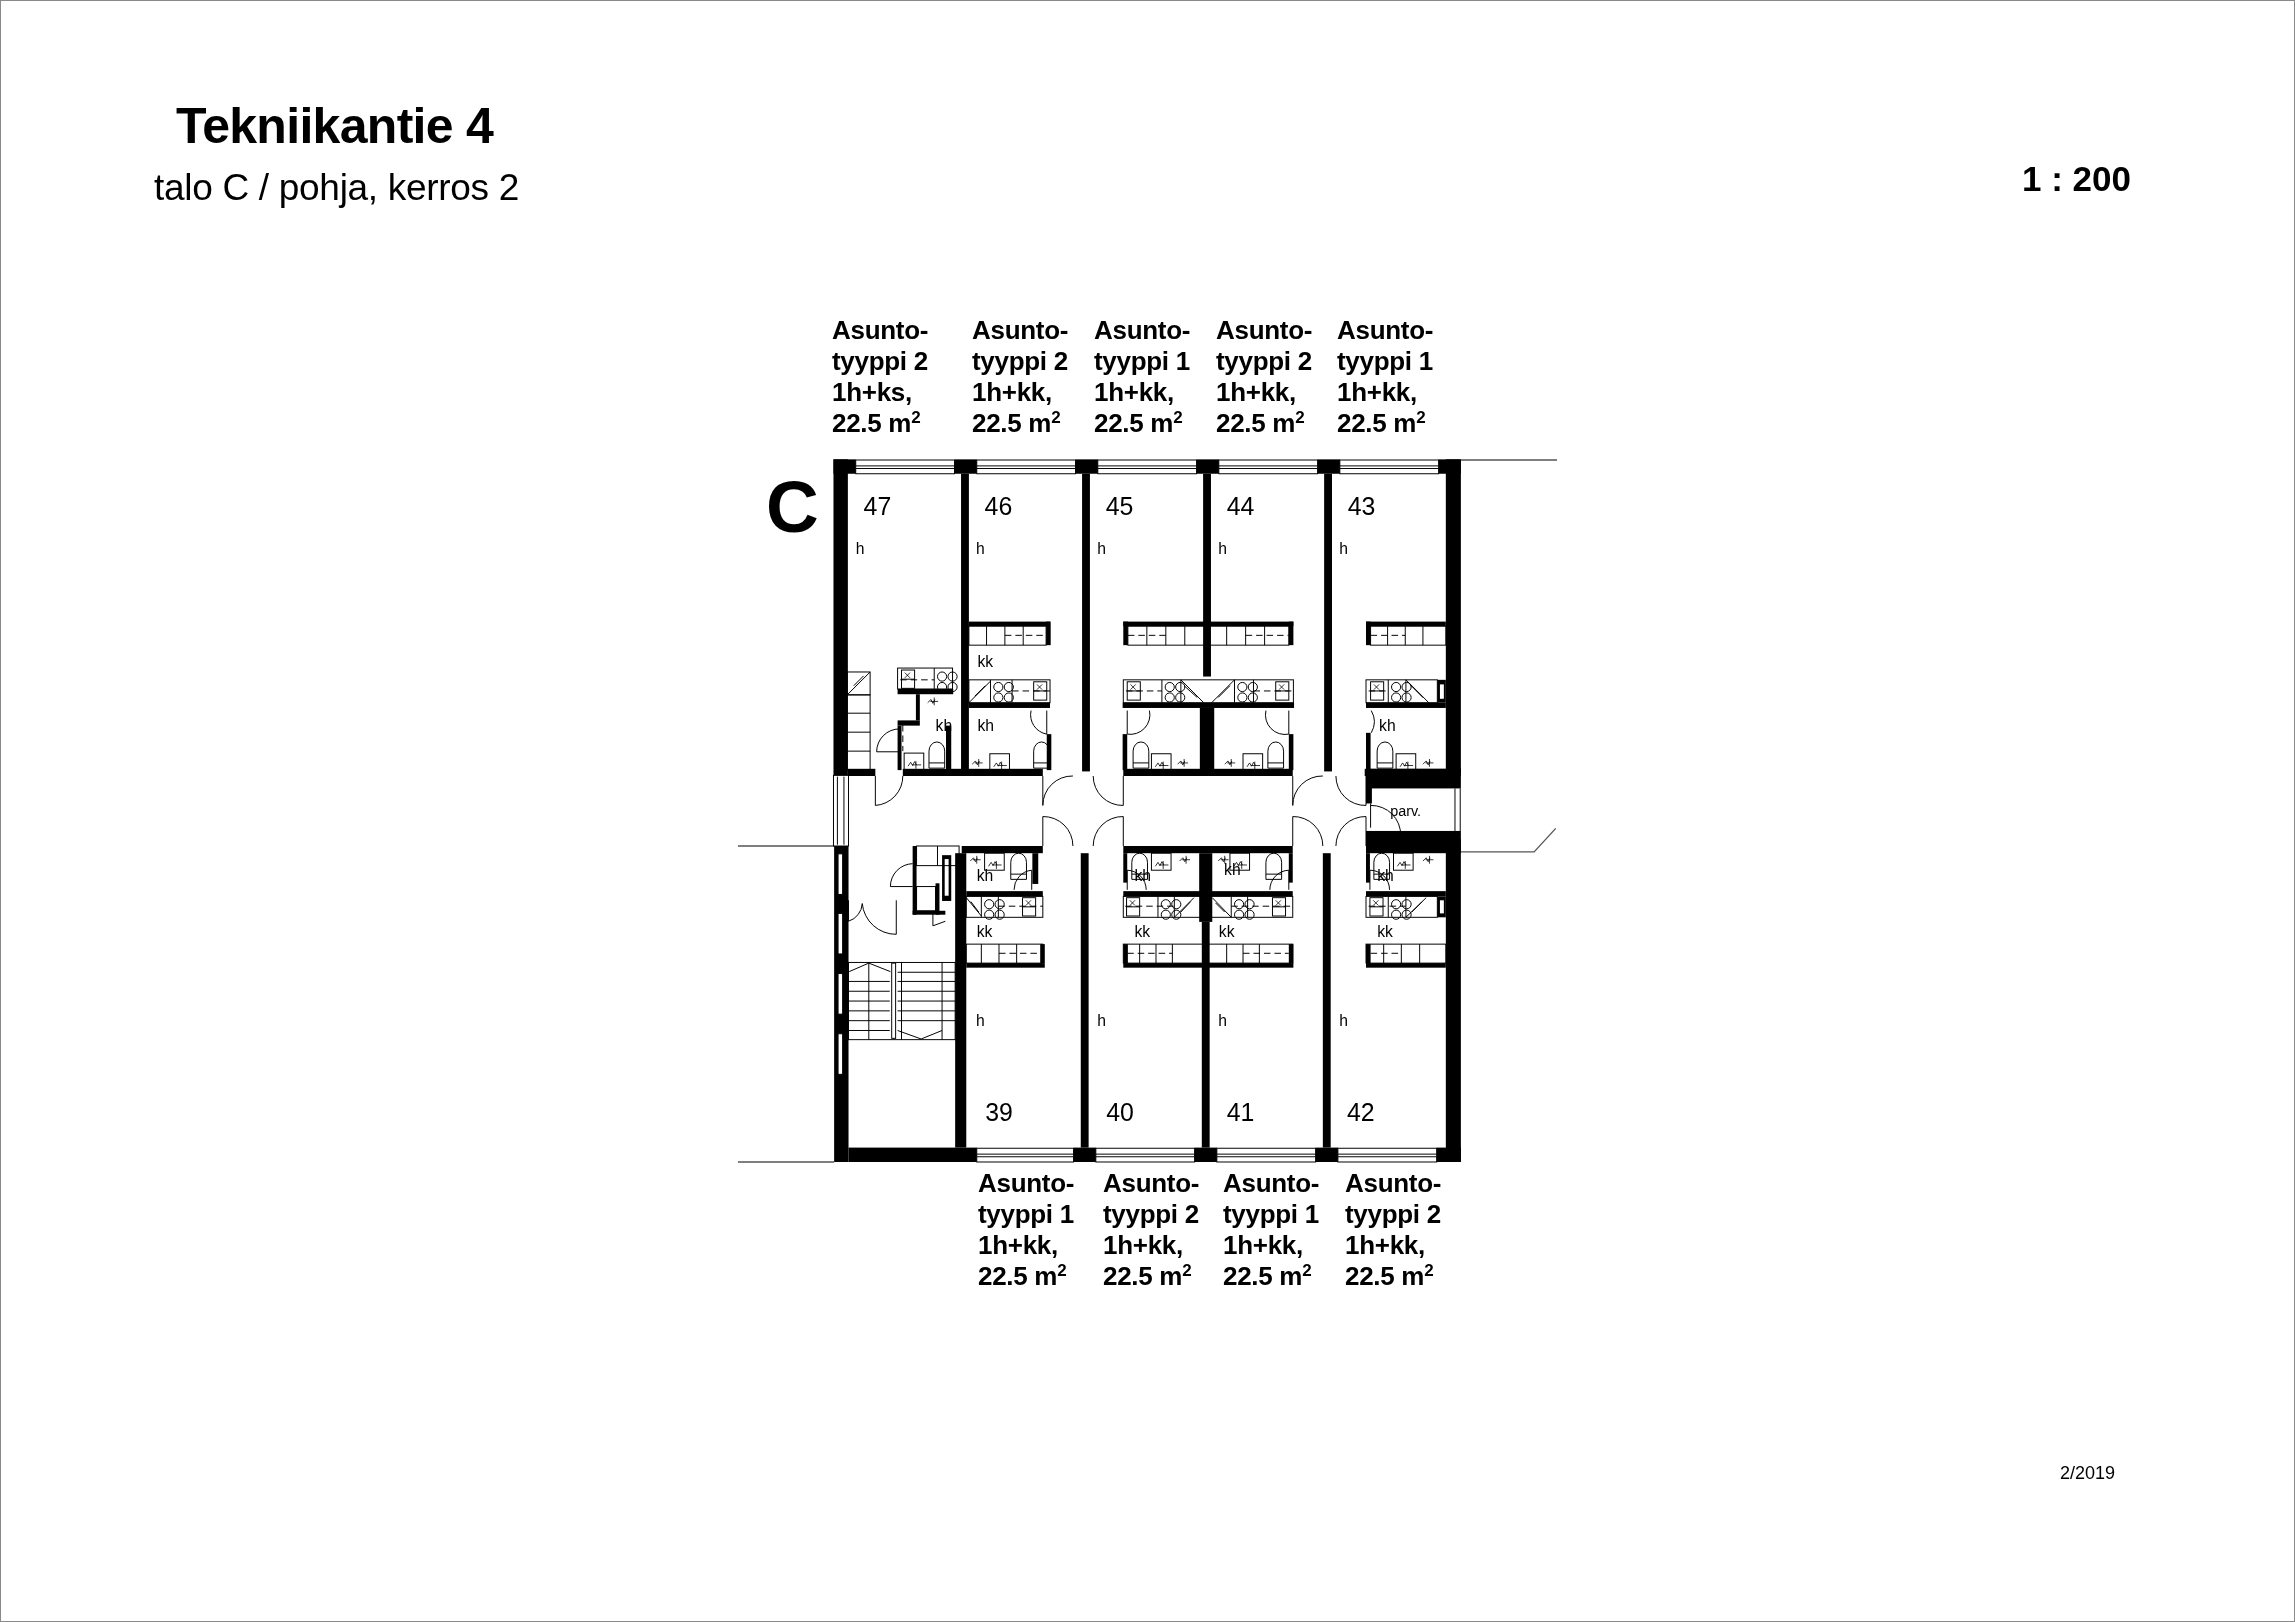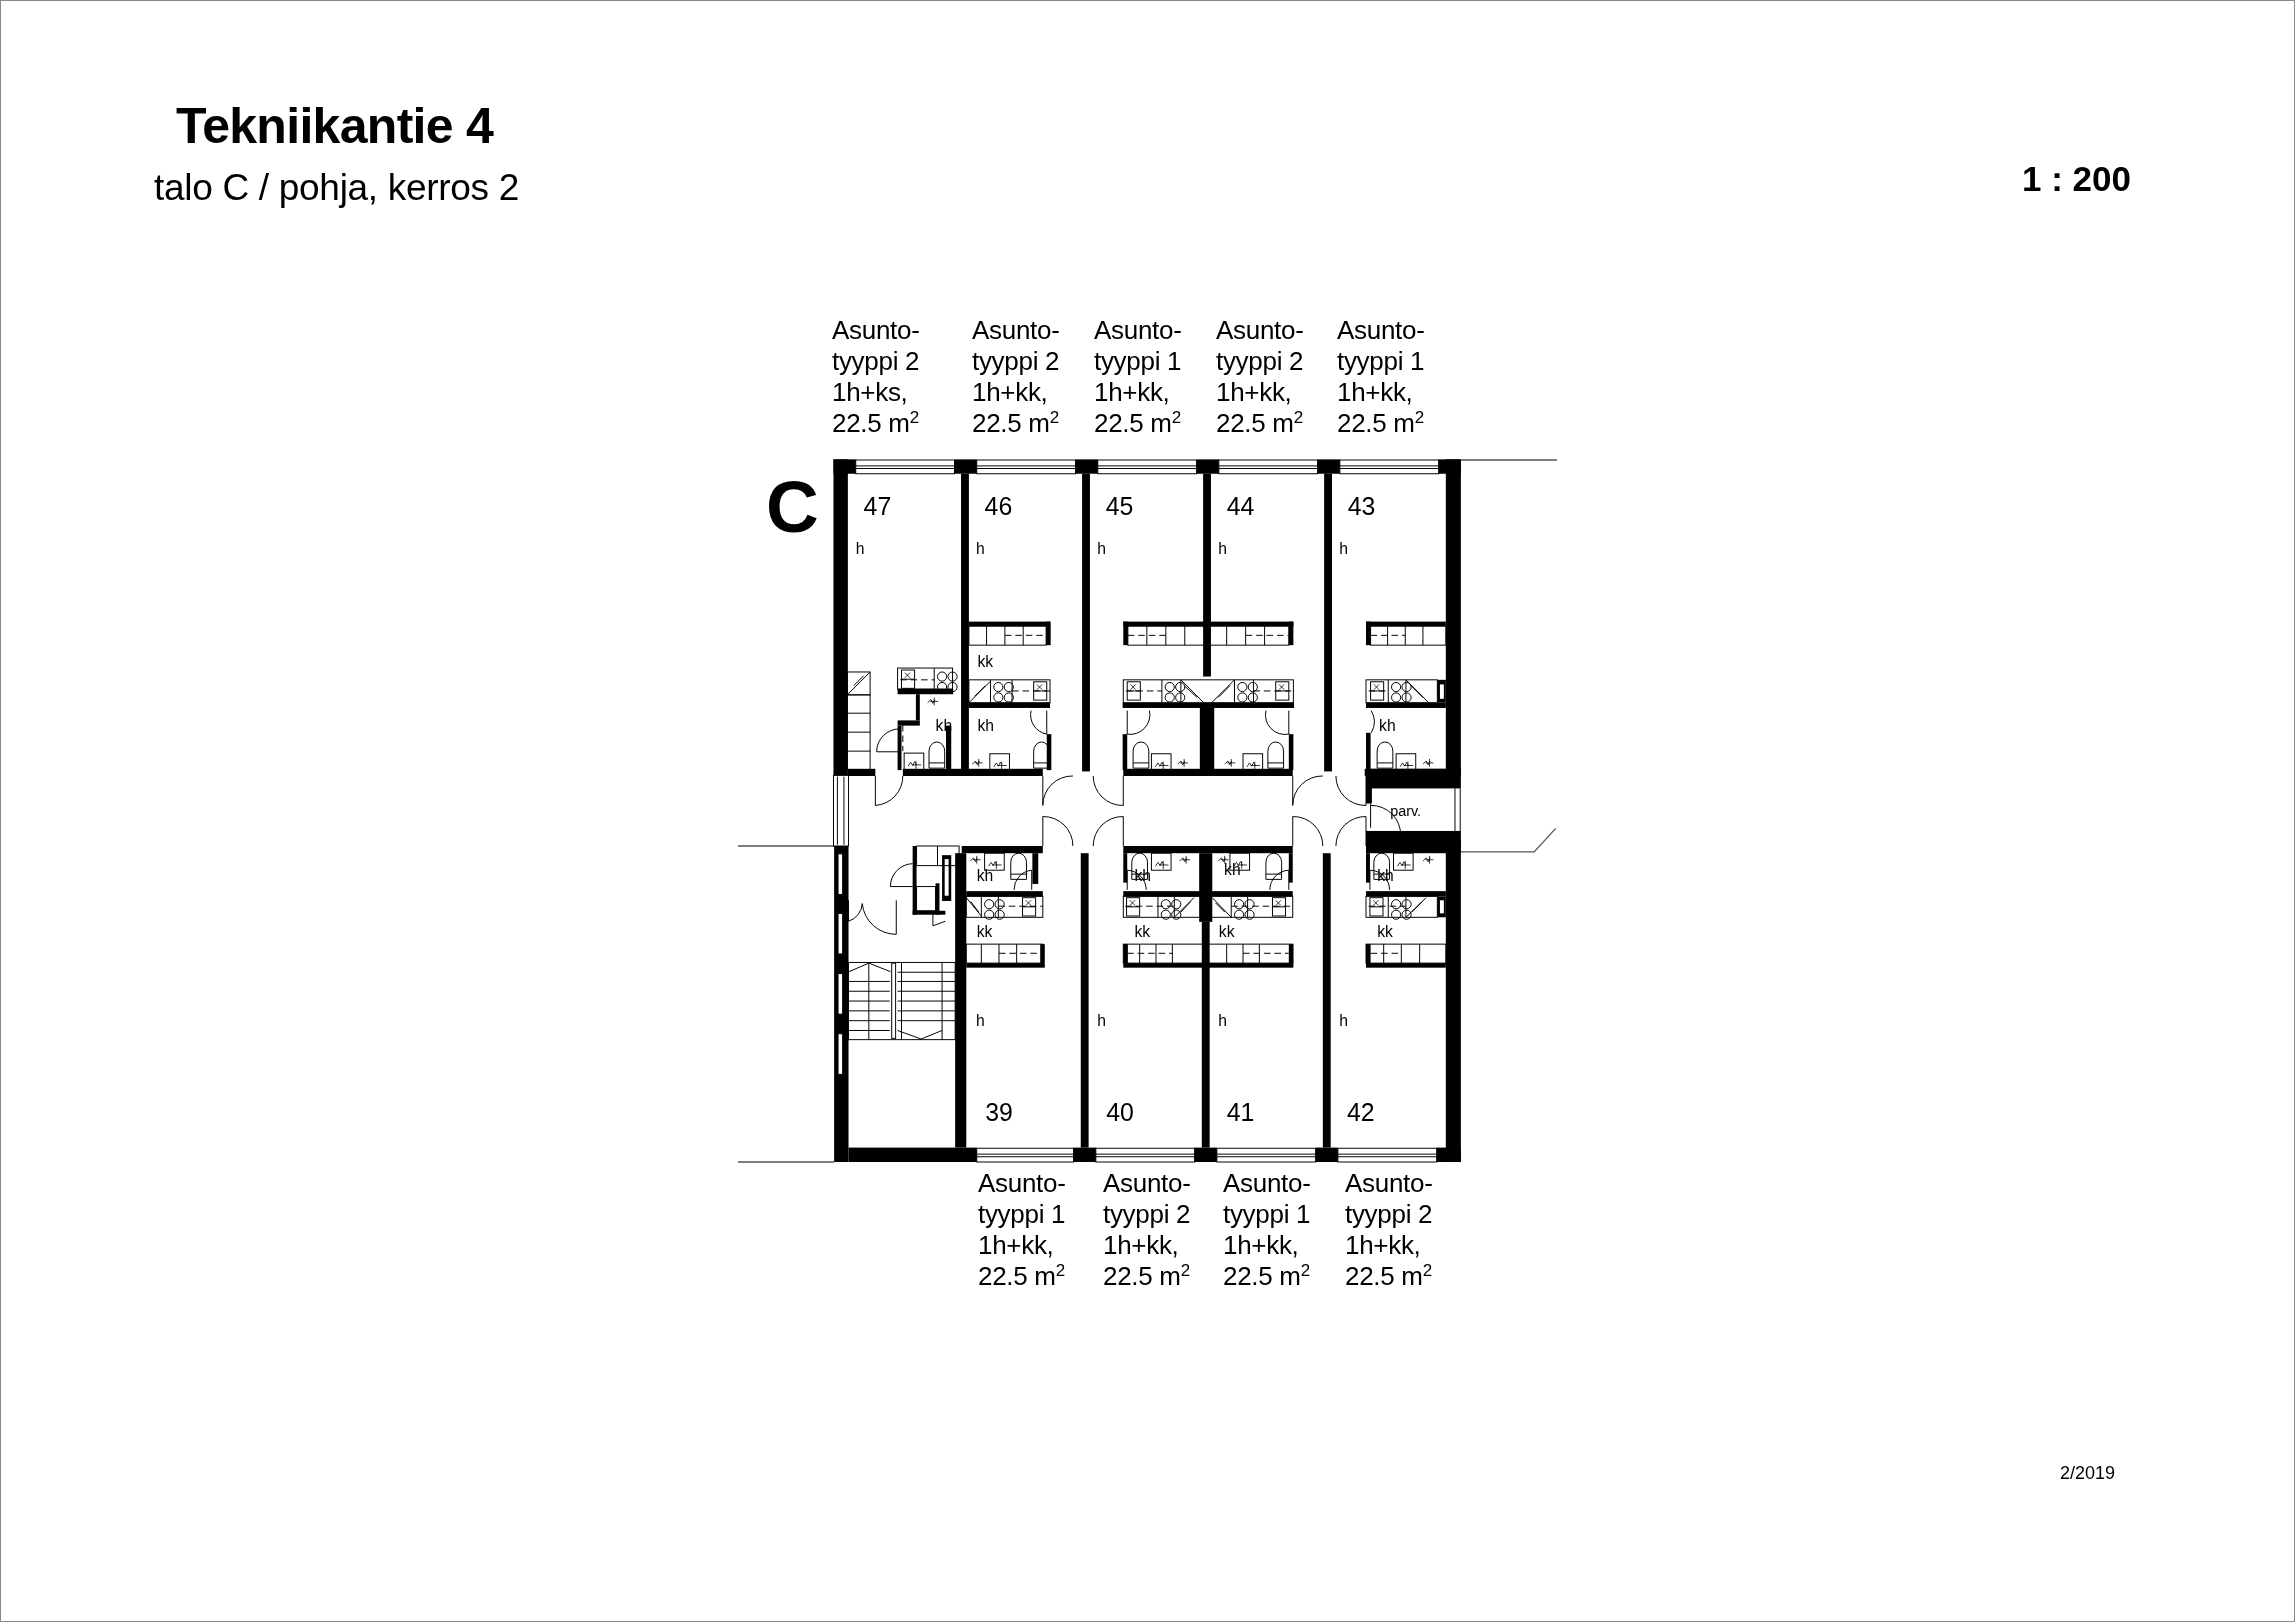--- a/index.html
+++ b/index.html
@@ -9,21 +9,21 @@
                    border: 1.3px solid #8a8a8a; box-sizing: content-box; }
     .title { position: absolute; left: 154px; top: 101px; font-weight: 700;
              font-size: 50px; line-height: 1; letter-spacing: -0.7px; margin-left: 22px; }
     .subtitle { position: absolute; left: 154px; top: 169px; font-weight: 400;
                 font-size: 37px; line-height: 1; letter-spacing: -0.3px; }
     .scale { position: absolute; left: 2022px; top: 124px; font-weight: 700;
              font-size: 35px; line-height: 1; margin-top: 37px; }
     .date { position: absolute; left: 2060px; top: 1464px; font-size: 18px; line-height: 1; }
     .building-letter { position: absolute; left: 766px; top: 470px; font-weight: 700;
                        font-size: 73px; line-height: 1; }
-    .type-label { position: absolute; font-weight: 400; font-size: 26px; line-height: 31px;
+    .type-label { position: absolute; font-weight: 700; font-size: 26px; line-height: 31px;
                   letter-spacing: -0.3px; white-space: nowrap; }
     .type-label sup { font-size: 17px; vertical-align: 0; position: relative; top: -9.2px; }
     svg.plan { position: absolute; left: 0; top: 0; }
     .apt-num { font-family: "Liberation Sans", sans-serif; font-size: 38px; }
     .room { font-family: "Liberation Sans", sans-serif; font-size: 24px; }
     .room-small { font-family: "Liberation Sans", sans-serif; font-size: 22px; }
   </style>
 </head>
 <body>
 

